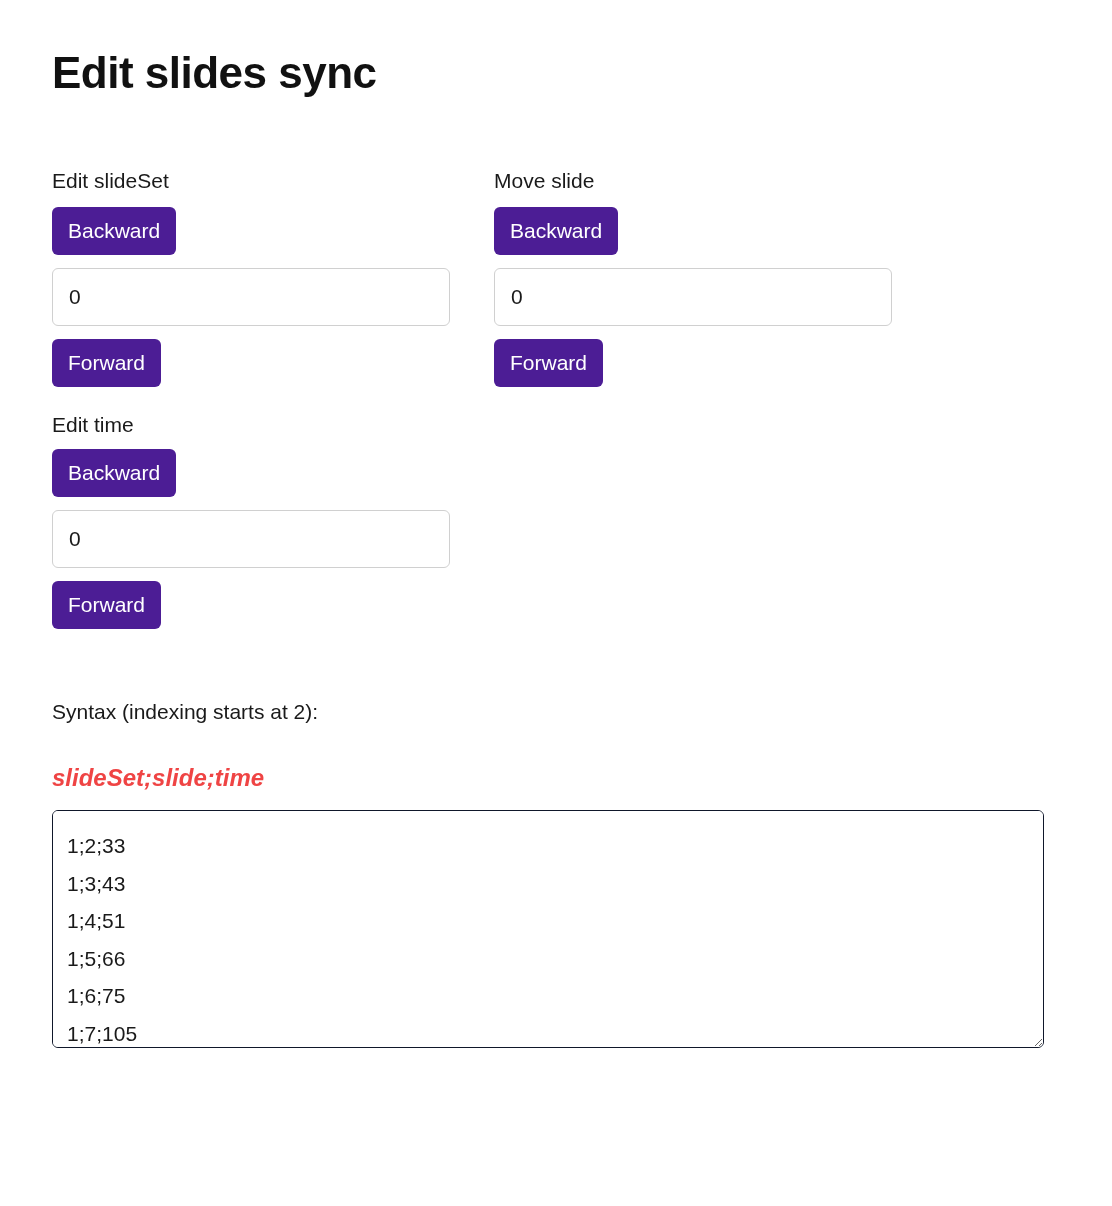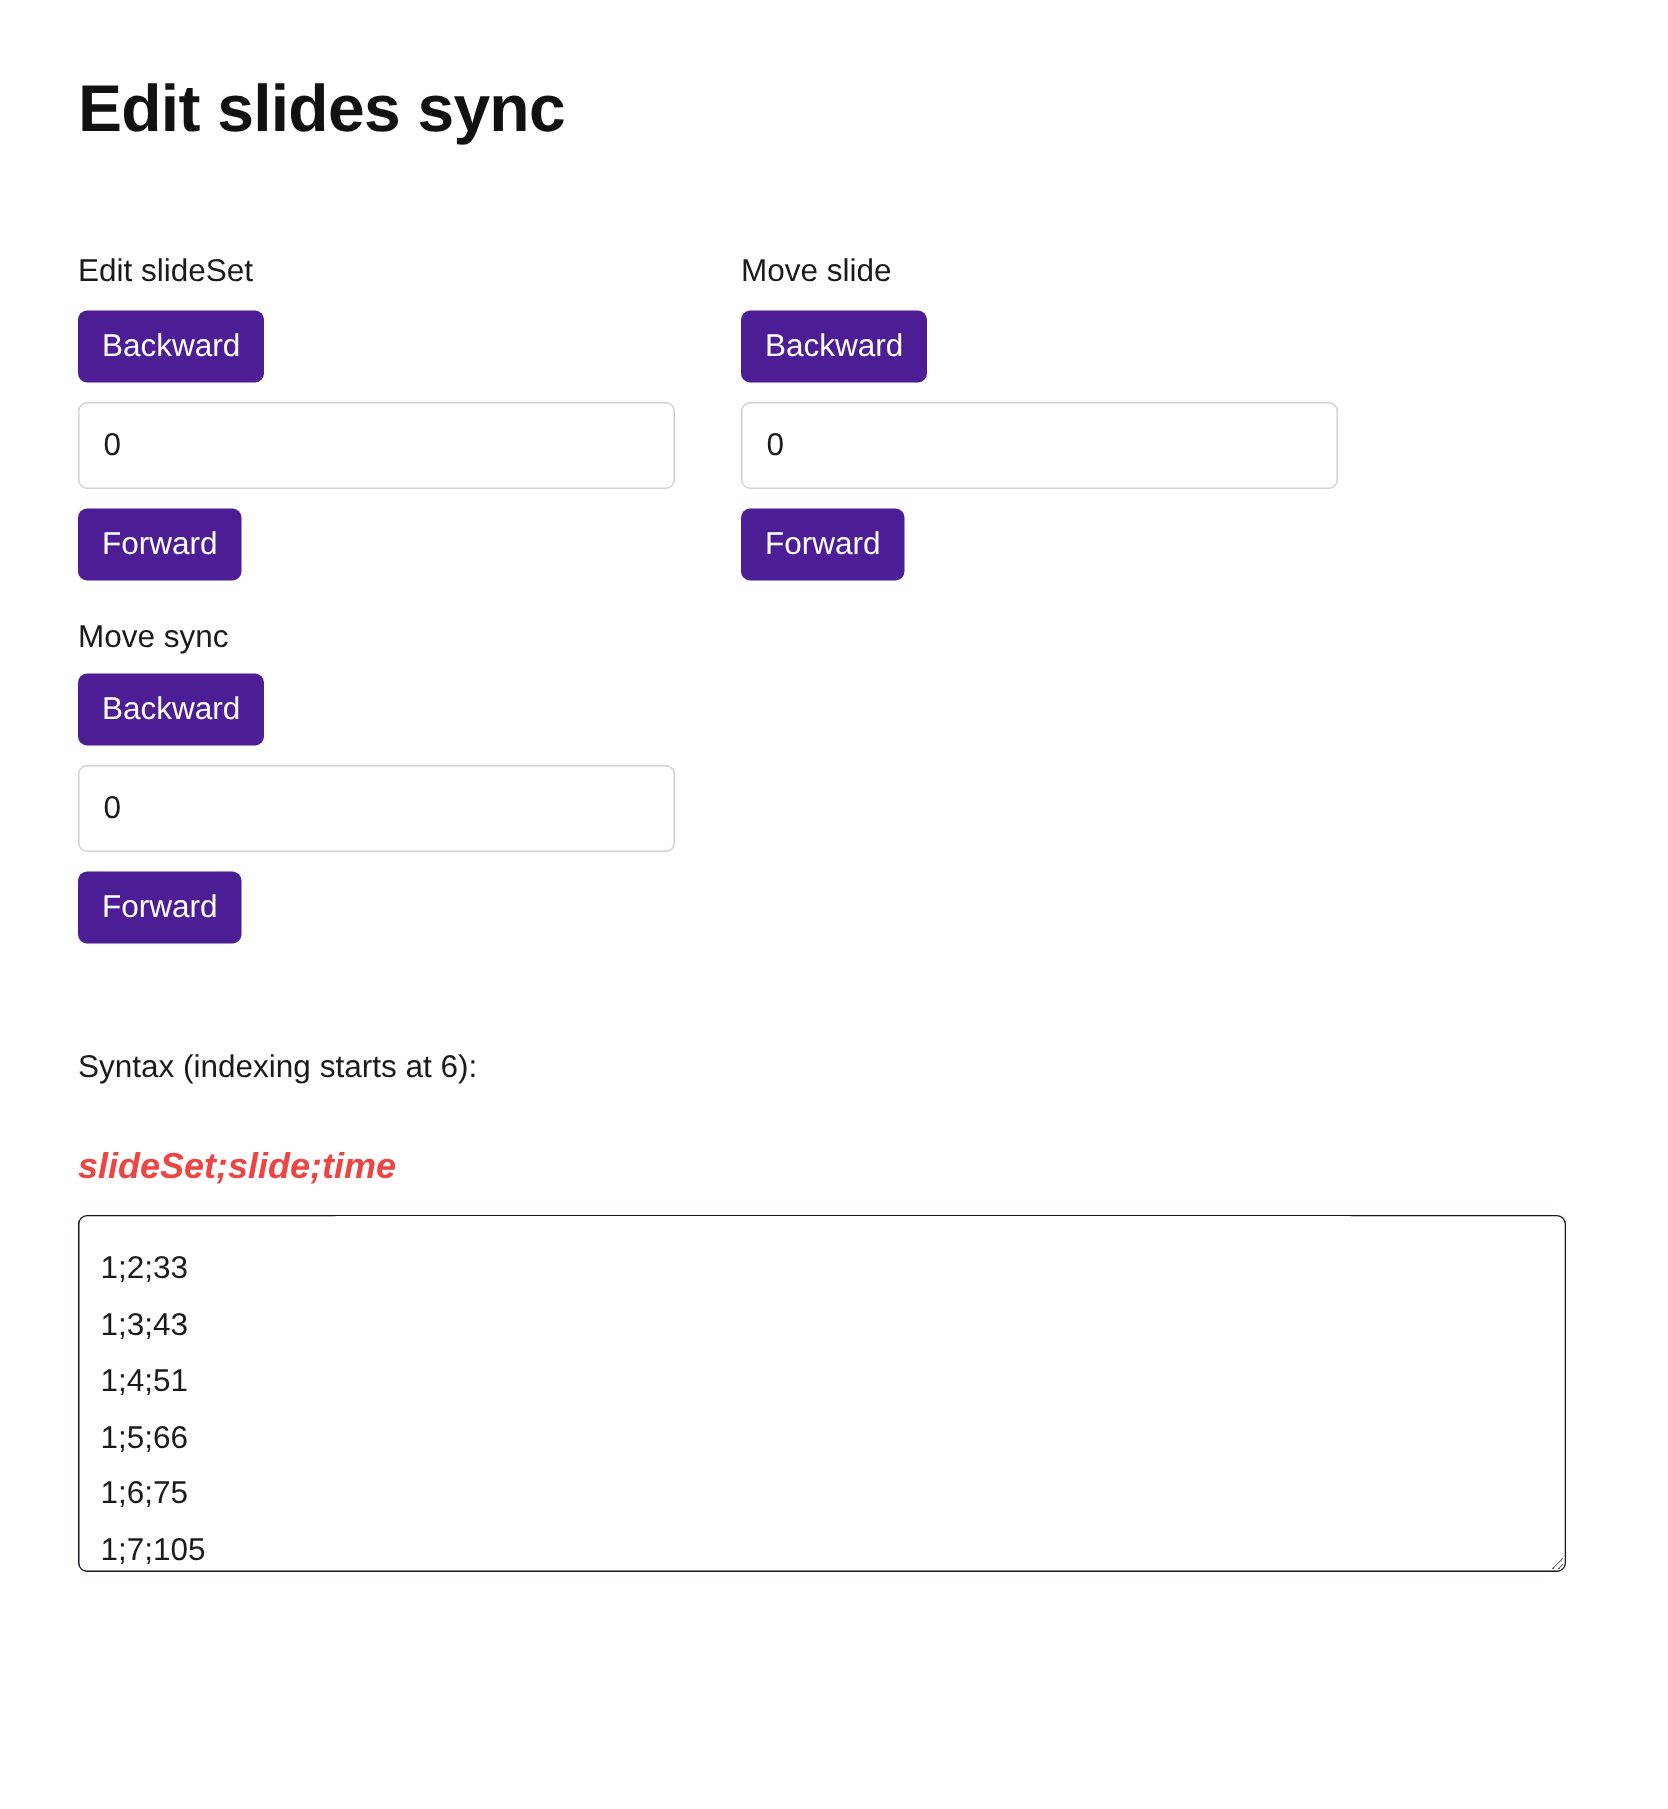--- a/index.html
+++ b/index.html
@@ -139,30 +139,30 @@
     </div>
 
     <div class="col col-right">
       <div class="group-label">Move slide</div>
       <button class="btn" type="button">Backward</button>
       <input class="num-input" type="text" value="0" style="">
       <button class="btn" type="button">Forward</button>
     </div>
 
     <div class="move-time-block">
-      <div class="group-label">Move sync</div>
+      <div class="group-label">Edit time</div>
       <button class="btn" type="button">Backward</button>
       <input class="num-input" type="text" value="0" style="">
       <button class="btn" type="button">Forward</button>
     </div>
 
   </div>
 
   <div class="syntax-section">
-    <div class="syntax-label">Syntax (indexing starts at 6):</div>
+    <div class="syntax-label">Syntax (indexing starts at 2):</div>
     <div class="syntax-format">slideSet;slide;time</div>
     <textarea class="sync-textarea" spellcheck="false" placeholder="" style="">1;2;33
 1;3;43
 1;4;51
 1;5;66
 1;6;75
 1;7;105</textarea>
   </div>
 
 </div>

